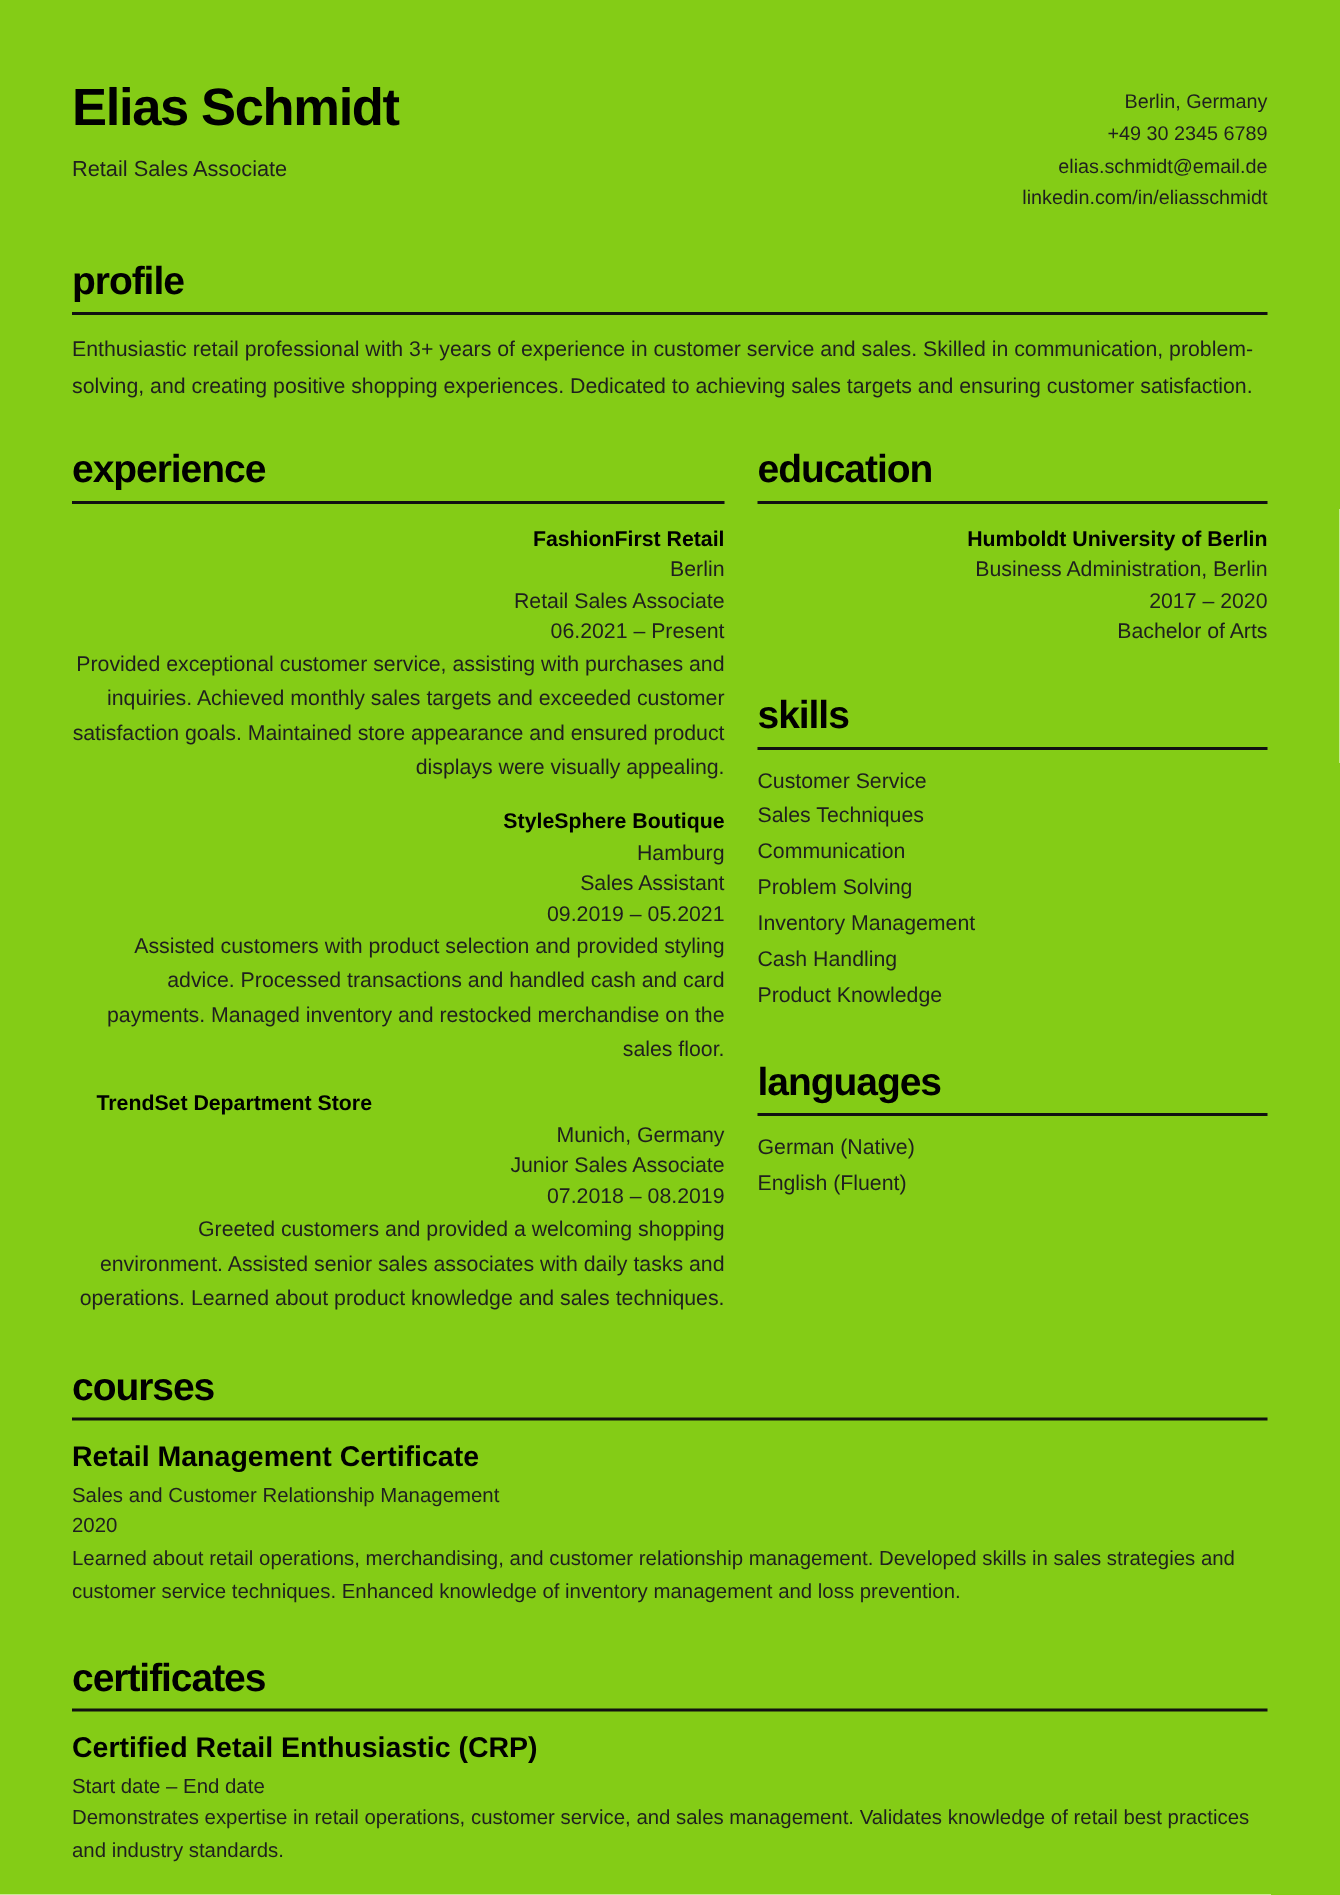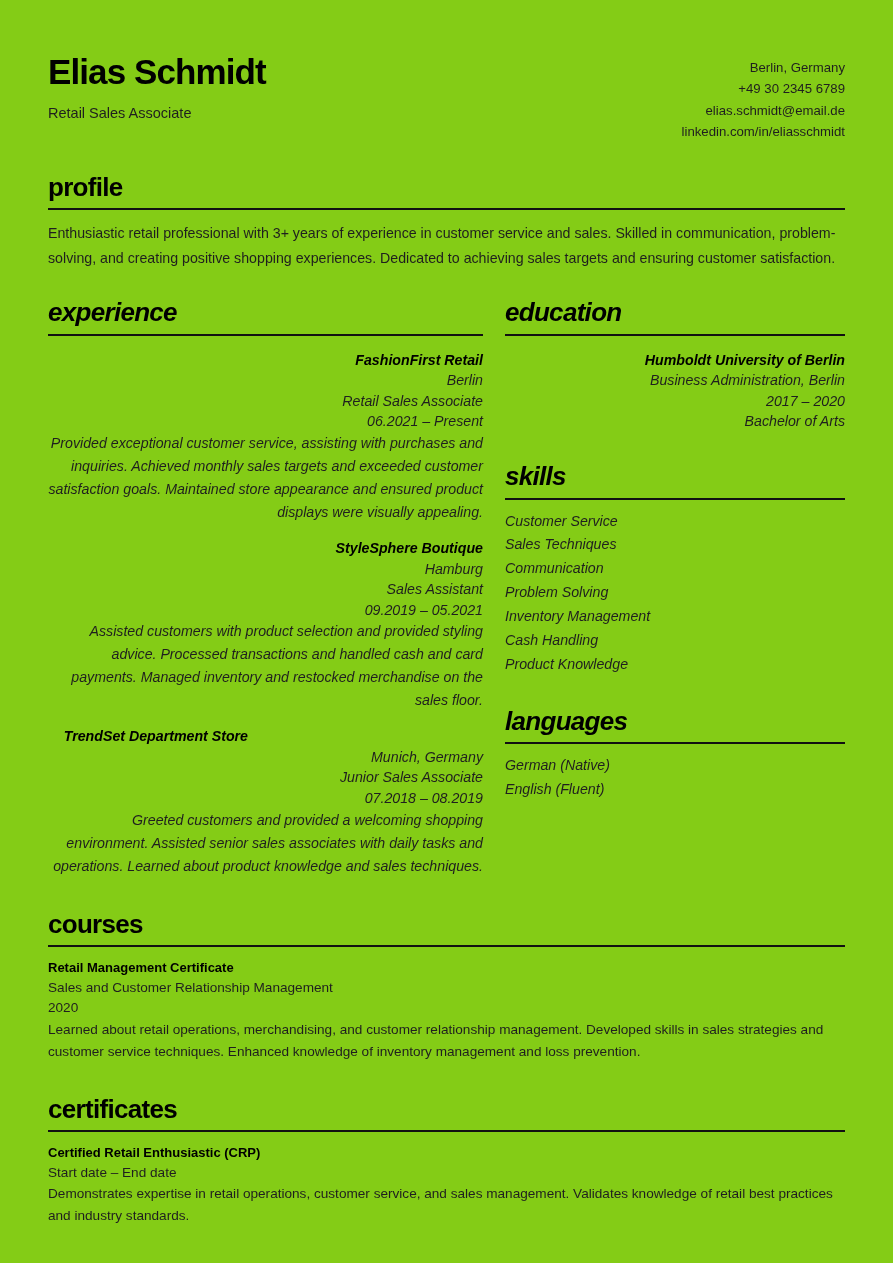--- a/index.html
+++ b/index.html
@@ -73,21 +73,20 @@
     line-height: 1.72;
     margin-top: 11px;
     color: #1f1f1f;
   }
 
   
   .columns {
     display: flex;
     gap: 22px;
     margin-top: 28px;
-    font-style: italic;
   }
   .col-left { width: 435px; flex: 0 0 435px; }
   .col-right { width: 340px; flex: 0 0 340px; }
 
   .entry { margin-top: 14px; text-align: right; }
   .entry:first-of-type { margin-top: 11px; }
   .entry-title {
     font-size: 14.2px;
     font-weight: bold;
     line-height: 1.45;
@@ -112,21 +111,21 @@
   }
   .list-wrap { margin-top: 10px; }
 
   .col-section { margin-top: 30px; }
   .col-section:first-child { margin-top: 0; }
 
   
   .fw-section { margin-top: 32px; }
   .fw-entry { margin-top: 11px; }
   .fw-title {
-    font-size: 13px;
+    font-size: 19px;
     font-weight: bold;
     line-height: 1.5;
     color: #000000;
   }
   .fw-line {
     font-size: 13.6px;
     line-height: 1.5;
     color: #1f1f1f;
   }
   .fw-desc {

